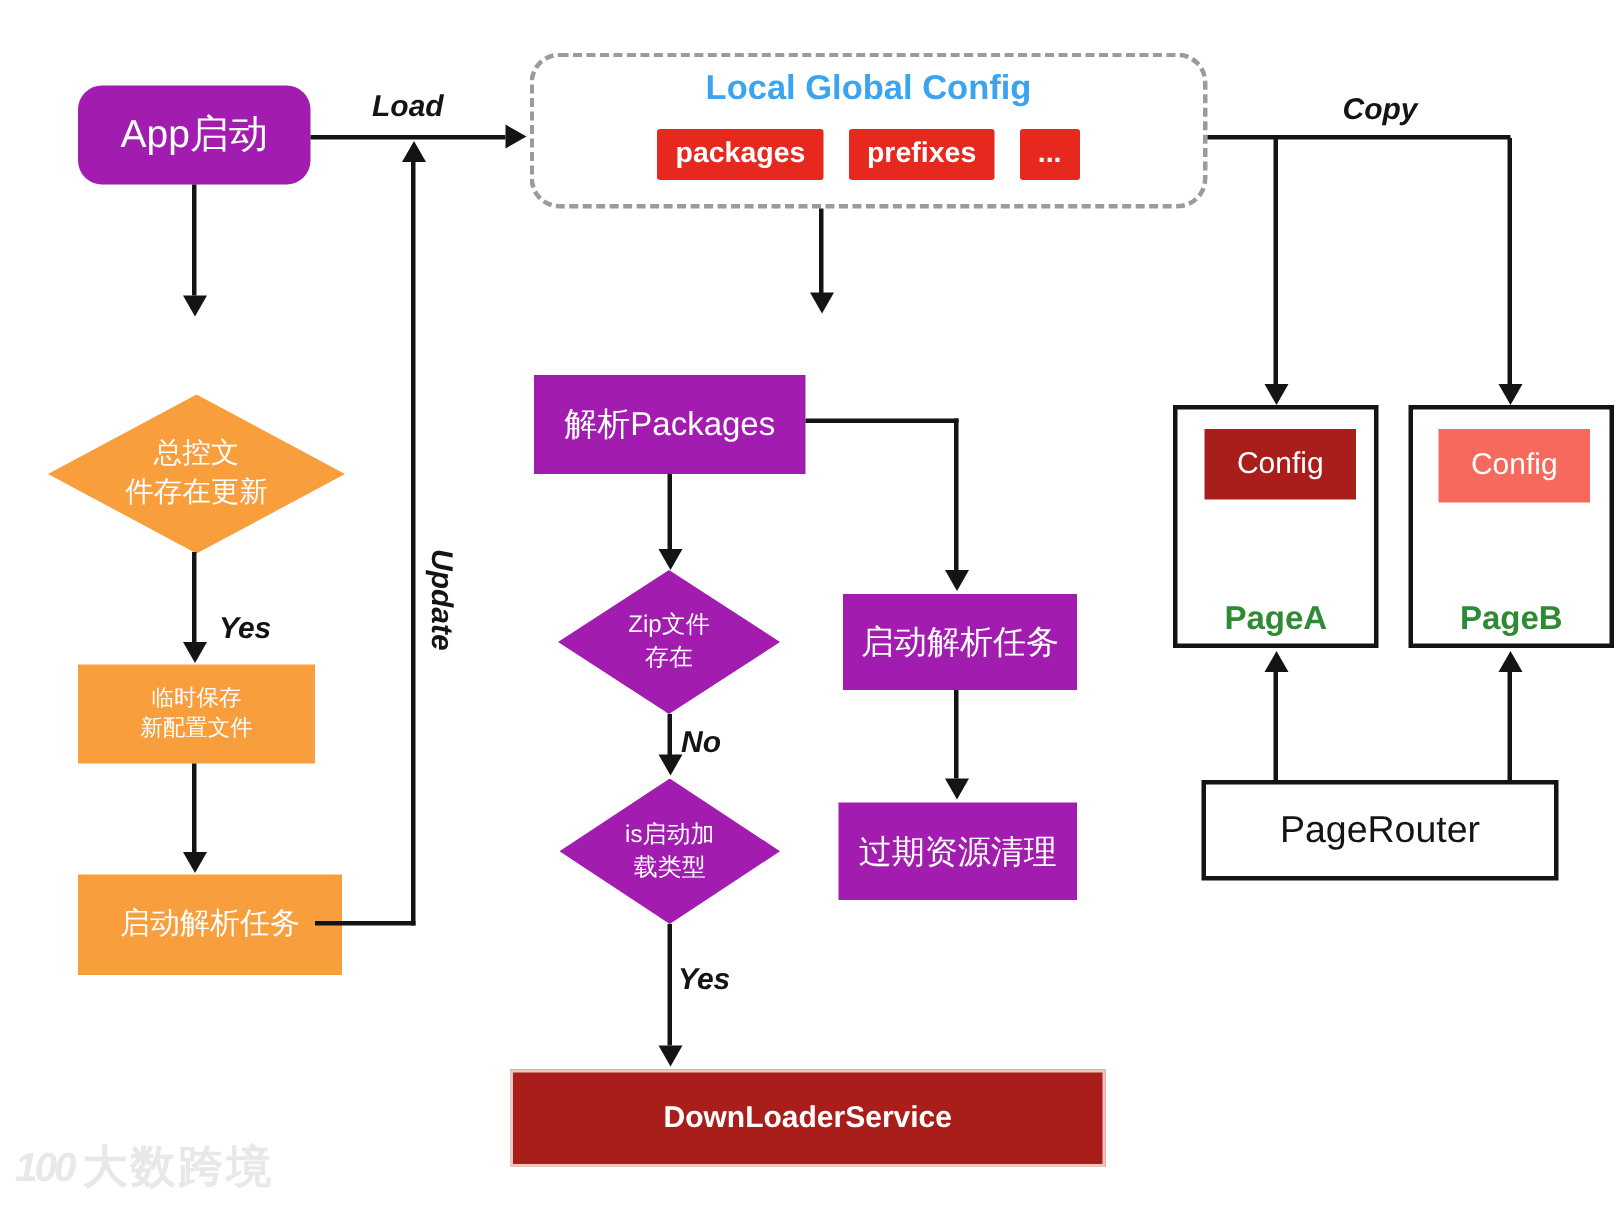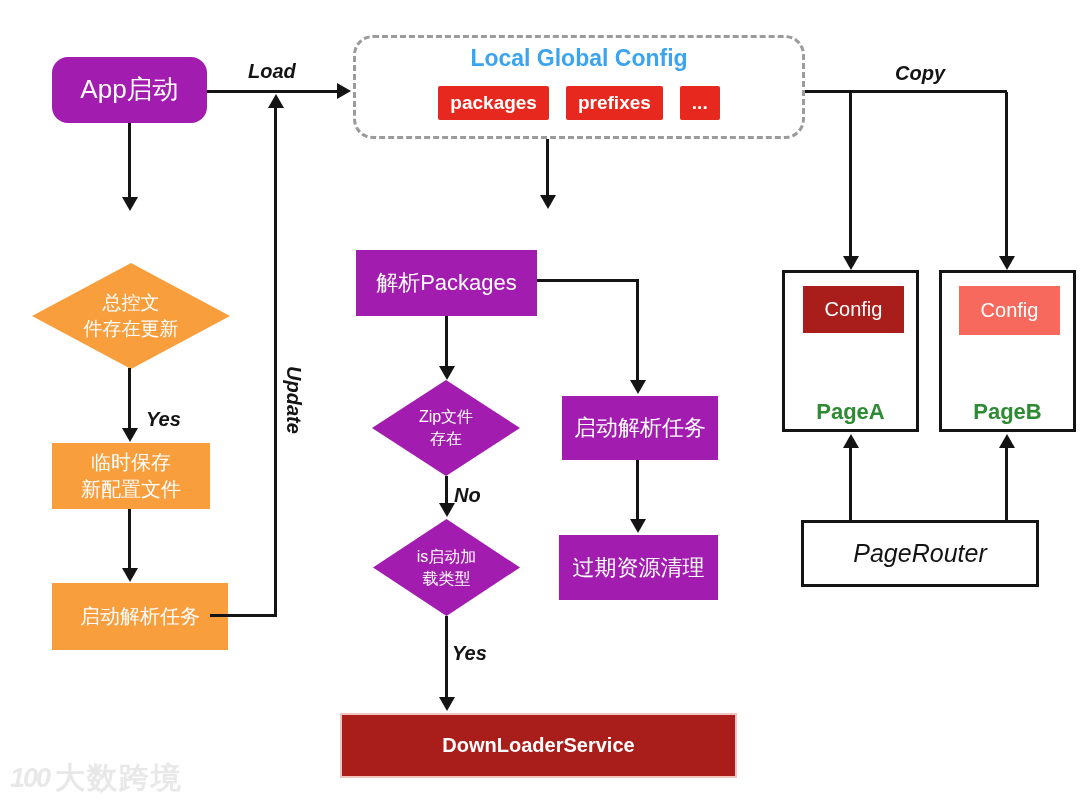--- a/index.html
+++ b/index.html
@@ -68,21 +68,21 @@
   <div class="vline" style="left:128px;top:123px;height:74px;"></div>
   <div class="ah ah-d" style="left:122px;top:197px;"></div>
 
 
   <div class="node orange diamond" style="left:32px;top:263px;width:198px;height:106px;font-size:19px;">总控文
 件存在更新</div>
   <div class="vline" style="left:128px;top:368px;height:60px;"></div>
   <div class="ah ah-d" style="left:122px;top:428px;"></div>
   <div class="elabel" style="left:146px;top:408px;">Yes</div>
 
-  <div class="node orange" style="left:52px;top:443px;width:158px;height:66px;font-size:20px;">临时保存
+  <div class="node orange" style="left:52px;top:443px;width:158px;height:66px;font-size:15px;">临时保存
 新配置文件</div>
   <div class="vline" style="left:128px;top:509px;height:59px;"></div>
   <div class="ah ah-d" style="left:122px;top:568px;"></div>
 
   <div class="node orange" style="left:52px;top:583px;width:176px;height:67px;font-size:20px;">启动解析任务</div>
 
   <div class="hline" style="left:210px;top:614px;width:67px;"></div>
   <div class="vline" style="left:274px;top:108px;height:509px;"></div>
   <div class="ah ah-u" style="left:268px;top:94px;"></div>
   <div class="elabel vlabel" style="left:282px;top:366px;">Update</div>
@@ -119,21 +119,21 @@
   <div class="whitebox" style="left:782px;top:270px;width:137px;height:162px;">
     <div class="node darkred" style="left:18px;top:13px;width:101px;height:47px;font-size:20px;">Config</div>
     <div class="pagelabel" style="top:126px;">PageA</div>
   </div>
 
   <div class="whitebox" style="left:939px;top:270px;width:137px;height:162px;">
     <div class="node salmon" style="left:17px;top:13px;width:101px;height:49px;font-size:20px;">Config</div>
     <div class="pagelabel" style="top:126px;">PageB</div>
   </div>
 
-  <div class="whitebox" style="left:801px;top:520px;width:238px;height:67px;display:flex;align-items:center;justify-content:center;font-size:25px;color:#141414;font-style:italic;">PageRouter</div>
+  <div class="whitebox" style="left:801px;top:520px;width:238px;height:67px;display:flex;align-items:center;justify-content:center;font-size:25px;color:#141414;">PageRouter</div>
 
   <div class="ah ah-u" style="left:843px;top:434px;"></div>
   <div class="vline" style="left:849px;top:448px;height:72px;"></div>
   <div class="ah ah-u" style="left:999px;top:434px;"></div>
   <div class="vline" style="left:1005px;top:448px;height:72px;"></div>
 
   <div class="watermark">
     <span class="wm-logo">100</span>
     <span class="wm-text">大数跨境</span>
   </div>

